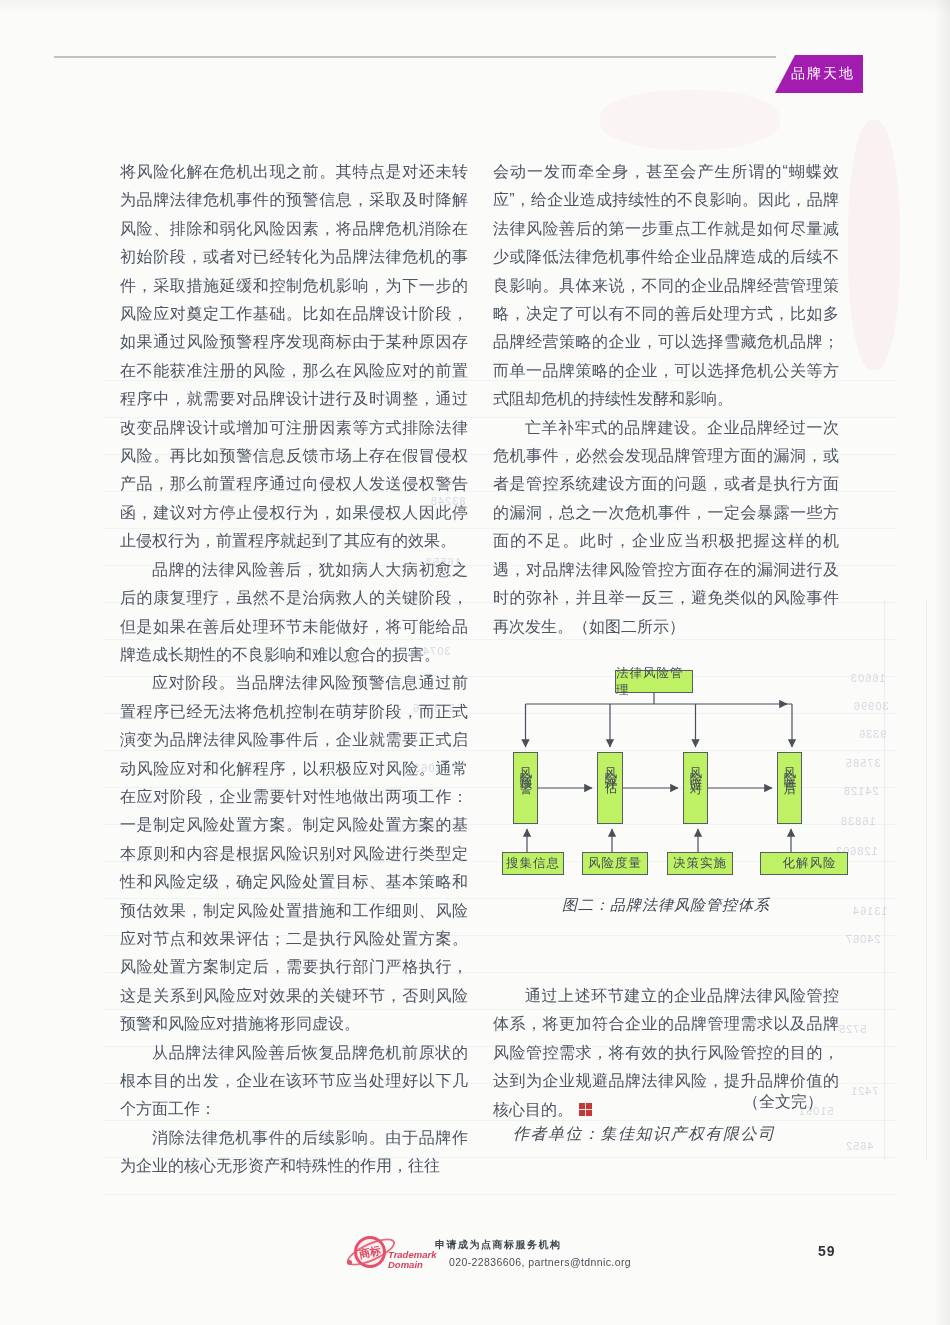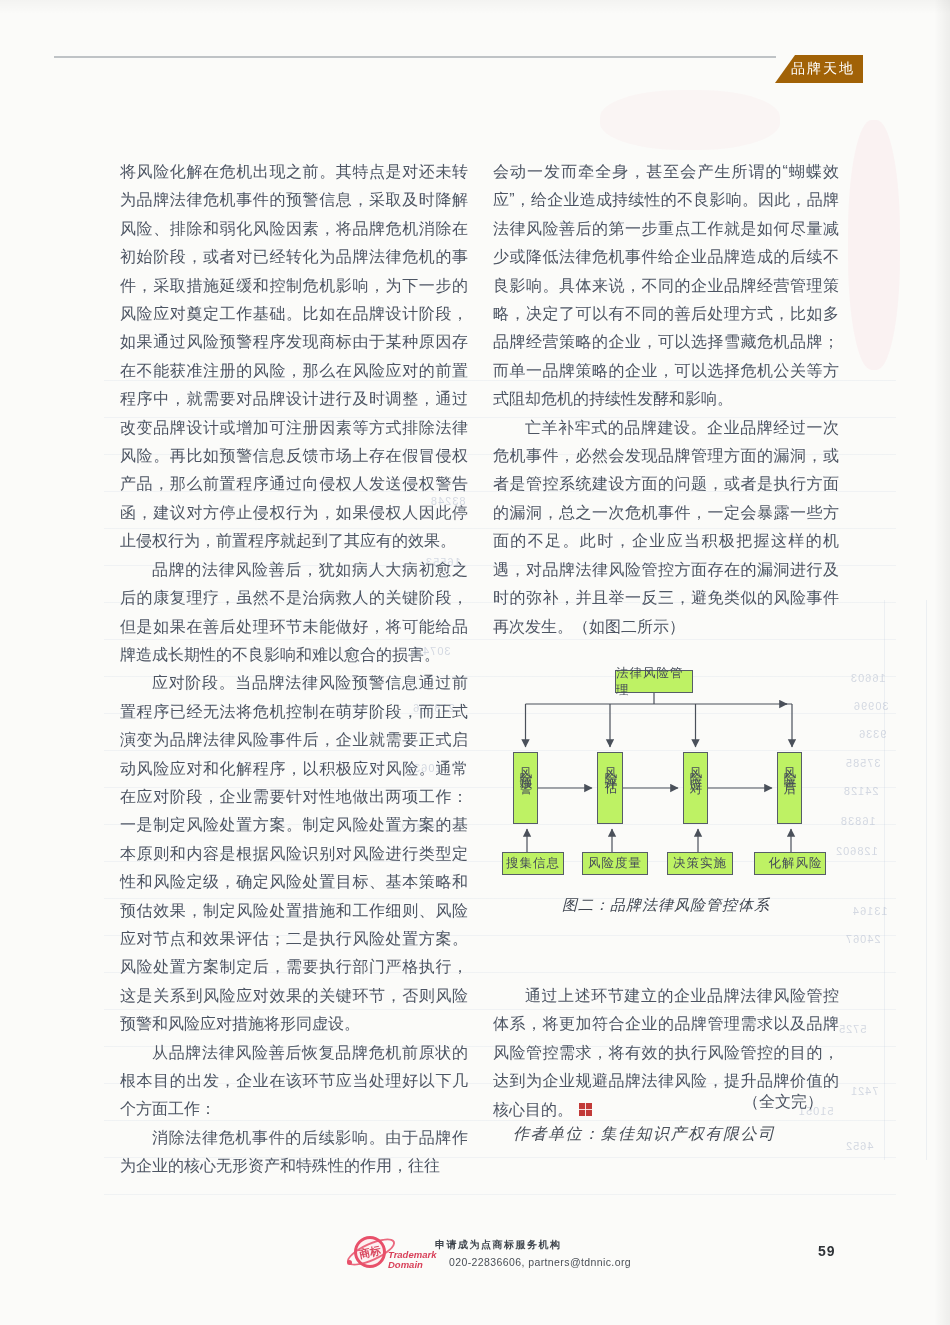--- a/index.html
+++ b/index.html
@@ -5,21 +5,21 @@
   html,body{margin:0;padding:0;}
   body{background:#e9e9e7;font-family:"Liberation Sans","DejaVu Sans",sans-serif;}
   .page{position:relative;width:950px;height:1325px;margin:0 auto;background:#fbfbf9;overflow:hidden;}
   .edge-shade{position:absolute;right:0;top:0;width:16px;height:100%;
     background:linear-gradient(to right,rgba(0,0,0,0),rgba(0,0,0,0.055));}
   .top-shade{position:absolute;left:0;top:0;width:100%;height:14px;
     background:linear-gradient(to bottom,rgba(0,0,0,0.03),rgba(0,0,0,0));}
 
   
   .header-rule{position:absolute;left:54px;top:56px;width:722px;height:2px;background:#bfc3c6;}
-  .header-badge{position:absolute;left:775px;top:55px;width:88px;height:28px;background:#a16207;
+  .header-badge{position:absolute;left:775px;top:55px;width:88px;height:38px;background:#a21caf;
     clip-path:polygon(20px 0,100% 0,100% 100%,0 100%);display:flex;align-items:center;justify-content:center;}
   .header-badge span{color:#fff;font-size:14px;letter-spacing:2px;padding-left:8px;}
 
   
   .grid-ghost{position:absolute;left:104px;top:380px;width:792px;height:820px;pointer-events:none;
     background:repeating-linear-gradient(to bottom,rgba(173,188,212,0.14) 0 1px,rgba(0,0,0,0) 1px 37px);}
   .vline-ghost{position:absolute;top:600px;width:1px;height:560px;background:rgba(173,188,212,0.18);pointer-events:none;}
   .blob{position:absolute;border-radius:45%;pointer-events:none;}
   .blob1{left:848px;top:120px;width:52px;height:250px;background:rgba(242,130,150,0.07);}
   .blob2{left:600px;top:90px;width:180px;height:60px;background:rgba(242,130,150,0.05);}
@@ -47,21 +47,21 @@
   .diagram svg{position:absolute;left:0;top:0;}
   .dbox{position:absolute;background:#bef264;border:1px solid #565d68;color:#454c58;box-sizing:border-box;}
   .top-box{left:125px;top:6px;width:78px;height:23px;display:flex;align-items:center;justify-content:center;
     font-size:12.5px;letter-spacing:1px;}
   .stage{top:88px;width:25px;height:72px;writing-mode:vertical-rl;text-orientation:upright;
     font-size:12.5px;letter-spacing:5px;line-height:23px;padding-top:4px;}
   .stage1{left:23px;}.stage2{left:107px;width:26px;}.stage3{left:193px;}.stage4{left:287px;}
   .action{top:188px;height:23px;display:flex;align-items:center;justify-content:center;
     font-size:12.5px;letter-spacing:1px;}
   .action1{left:12px;width:62px;text-align:right;}.action2{left:92px;width:66px;}
-  .action3{left:177px;width:66px;}.action4{left:264px;width:72px;padding-left:11px;}
+  .action3{left:177px;width:66px;}.action4{left:270px;width:88px;padding-left:11px;}
   .fig-caption{position:absolute;left:493px;top:896px;width:346px;text-align:center;
     color:#3f4550;font-size:15px;letter-spacing:1px;
     font-family:"Liberation Serif","DejaVu Serif",serif;font-style:italic;}
 
   
   .footer{position:absolute;left:345px;top:1232px;width:420px;height:50px;}
   .orb{position:absolute;left:9px;top:4px;width:32px;height:32px;border:3px solid #e8506a;border-radius:50%;
     background:#fdf0f1;box-sizing:border-box;display:flex;align-items:center;justify-content:center;}
   .orb span{color:#d94b62;font-size:11px;font-weight:bold;transform:rotate(-12deg);letter-spacing:0;}
   .orb-ring{position:absolute;left:0px;top:11px;width:52px;height:18px;border:2px solid rgba(232,80,106,0.85);

